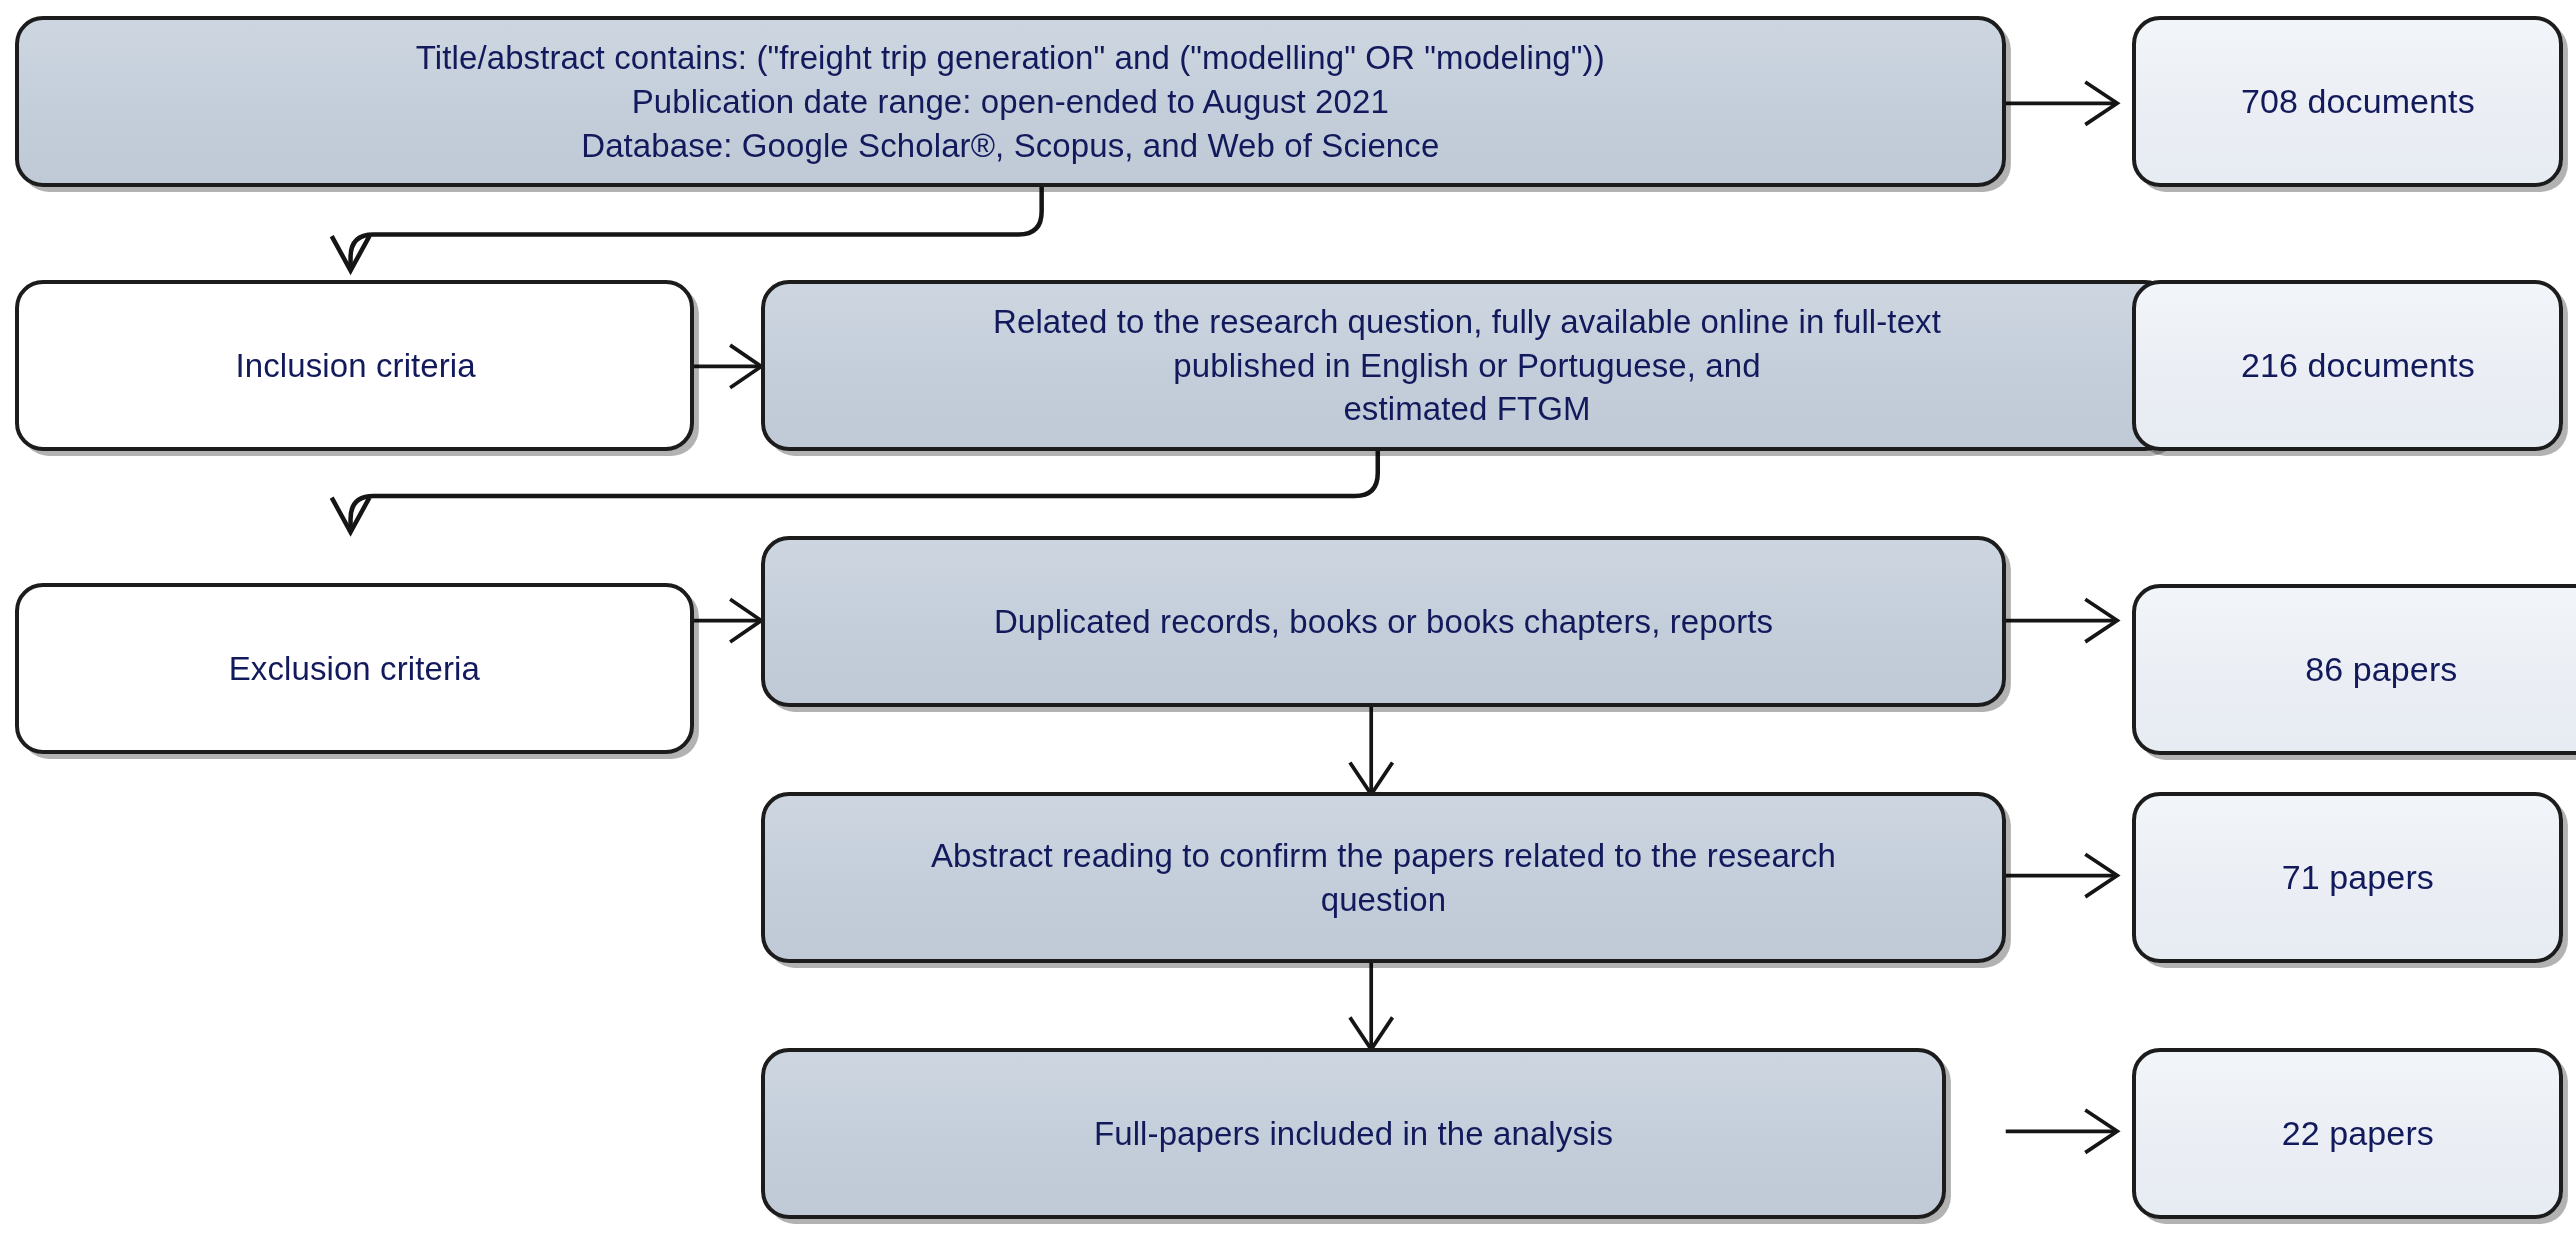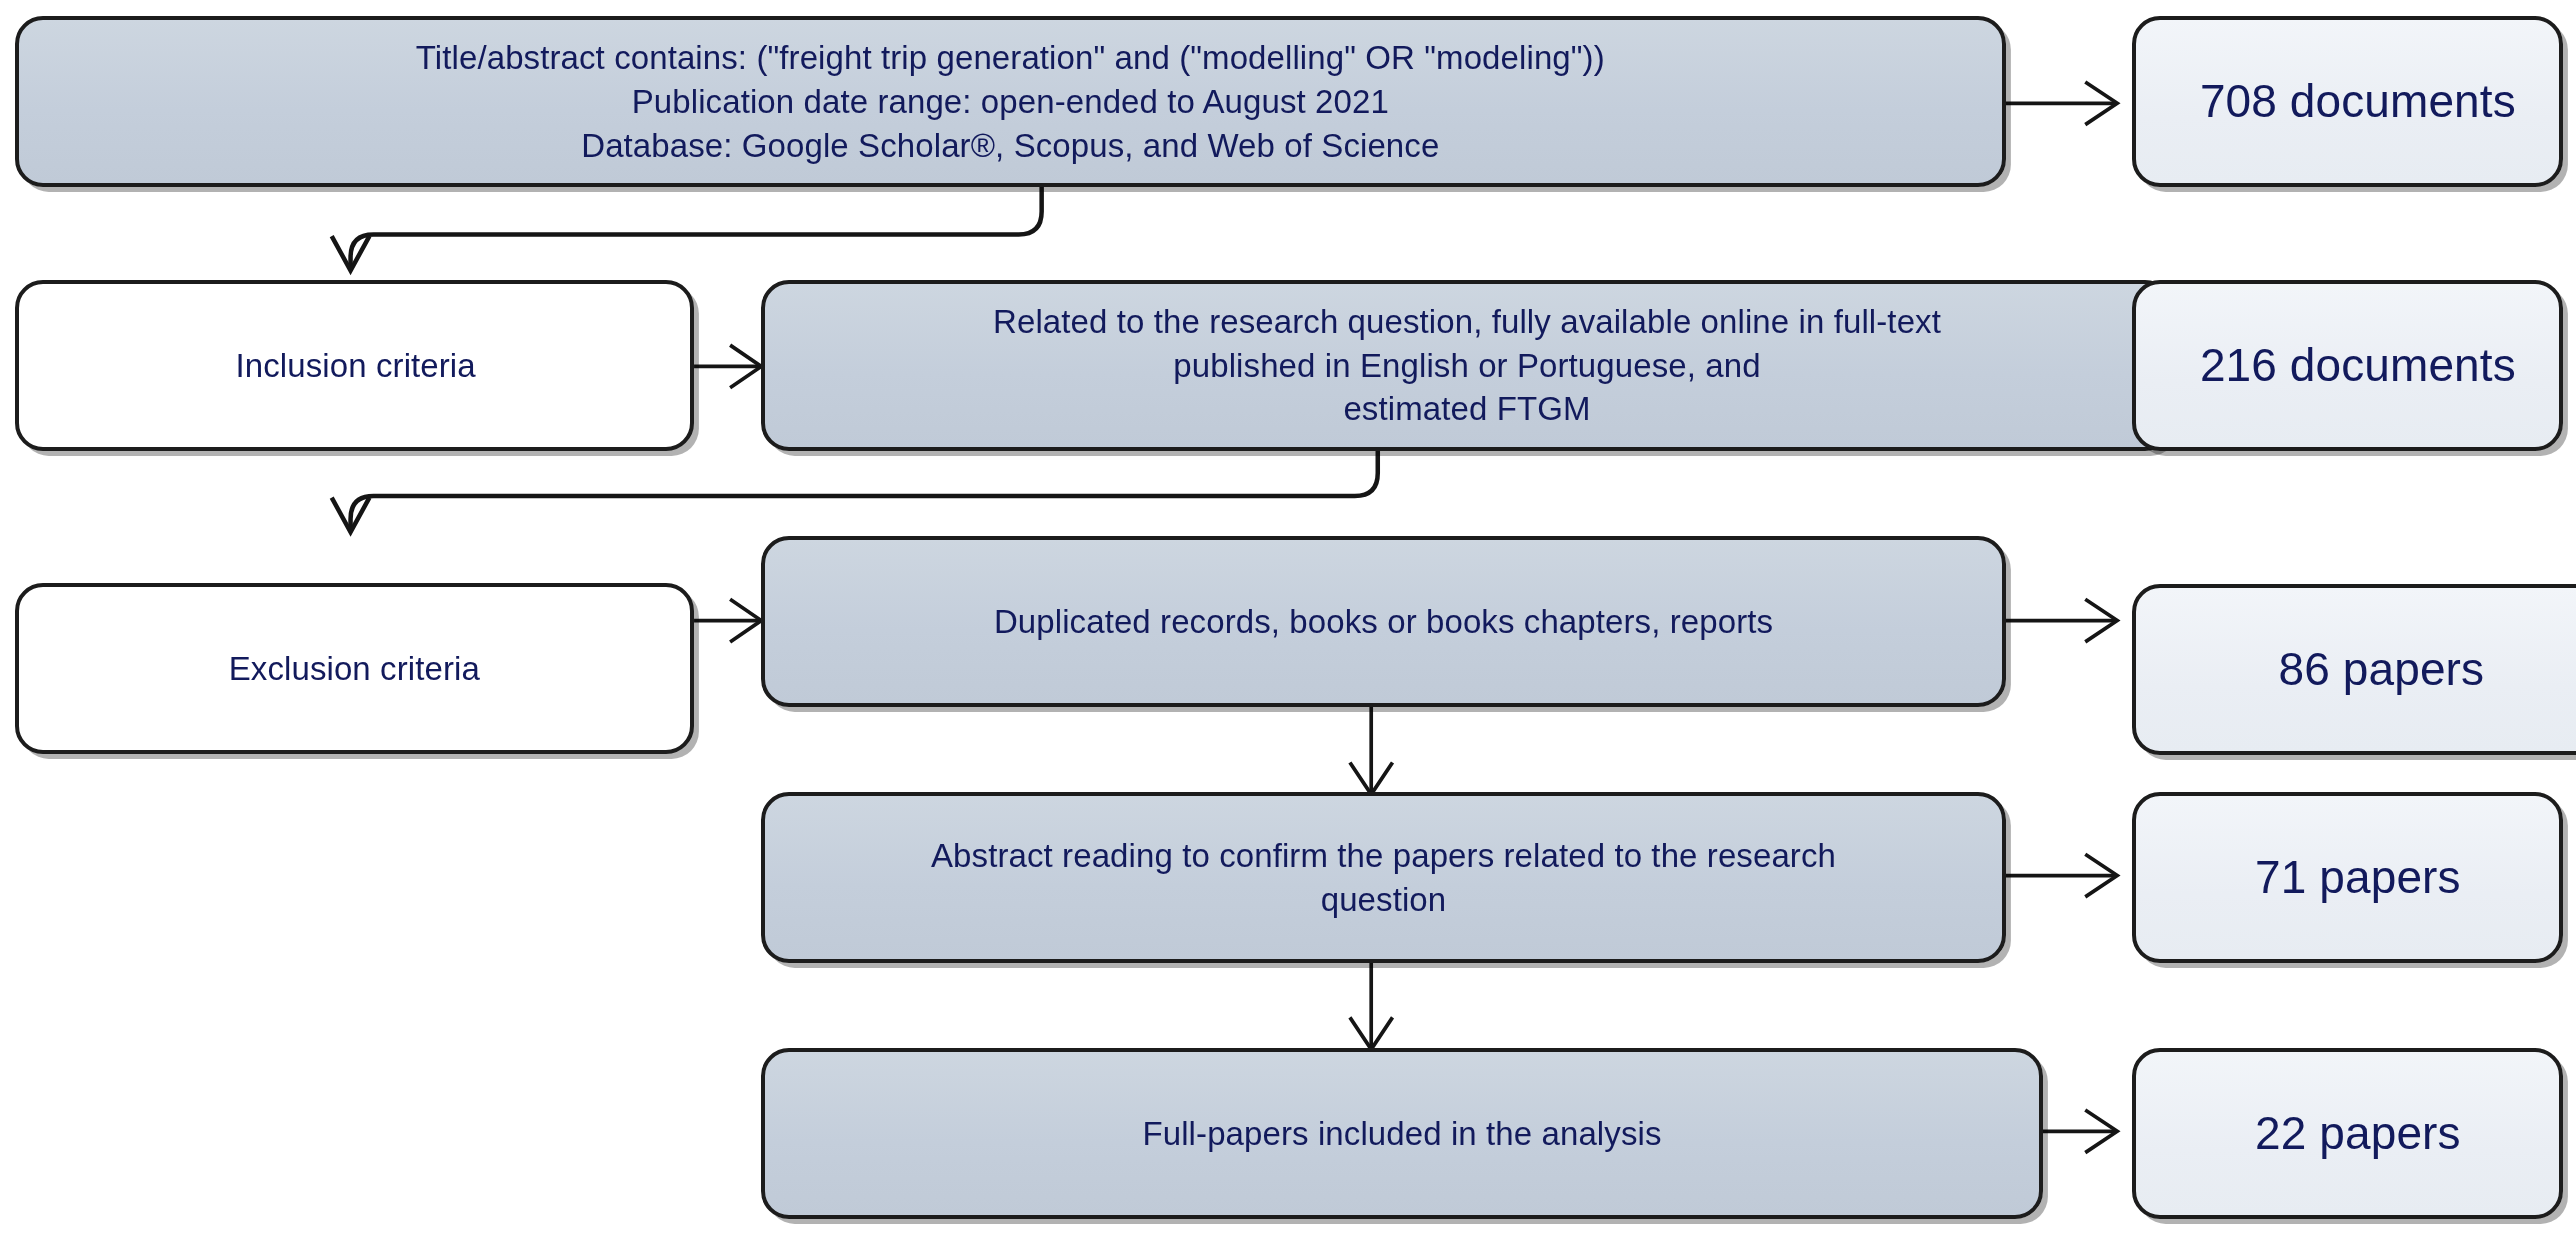--- a/index.html
+++ b/index.html
@@ -36,21 +36,21 @@
   }
 
   .node.shaded {
     background: linear-gradient(180deg, #cdd6e0 0%, #c4cedb 55%, #c0cad7 100%);
   }
   .node.plain {
     background: #ffffff;
   }
   .node.result {
     background: linear-gradient(180deg, #f2f5f9 0%, #eaeef4 60%, #e7ecf2 100%);
-    font-size: 46px;
+    font-size: 34px;
     padding-left: 42px;
   }
 
   
   #wires {
     position: absolute;
     left: 0;
     top: 0;
     width: 2576px;
     height: 1242px;
@@ -147,18 +147,18 @@
 
   <div class="node shaded" style="left:761px; top:536px; width:1245px; height:171px;">Duplicated records, books or books chapters, reports</div>
 
   <div class="node result" style="left:2132px; top:536px; width:478px; height:171px;margin-top:48px;">86 papers</div>
 
   <div class="node shaded" style="left:761px; top:792px; width:1245px; height:171px;">Abstract reading to confirm the papers related to the research
 question</div>
 
   <div class="node result" style="left:2132px; top:792px; width:431px; height:171px;">71 papers</div>
 
-  <div class="node shaded" style="left:761px; top:1048px; width:1282px; height:171px;">Full-papers included in the analysis</div>
+  <div class="node shaded" style="left:761px; top:1048px; width:1185px; height:171px;">Full-papers included in the analysis</div>
 
   <div class="node result" style="left:2132px; top:1048px; width:431px; height:171px;">22 papers</div>
 
 </div>
 
 
 </body></html>

